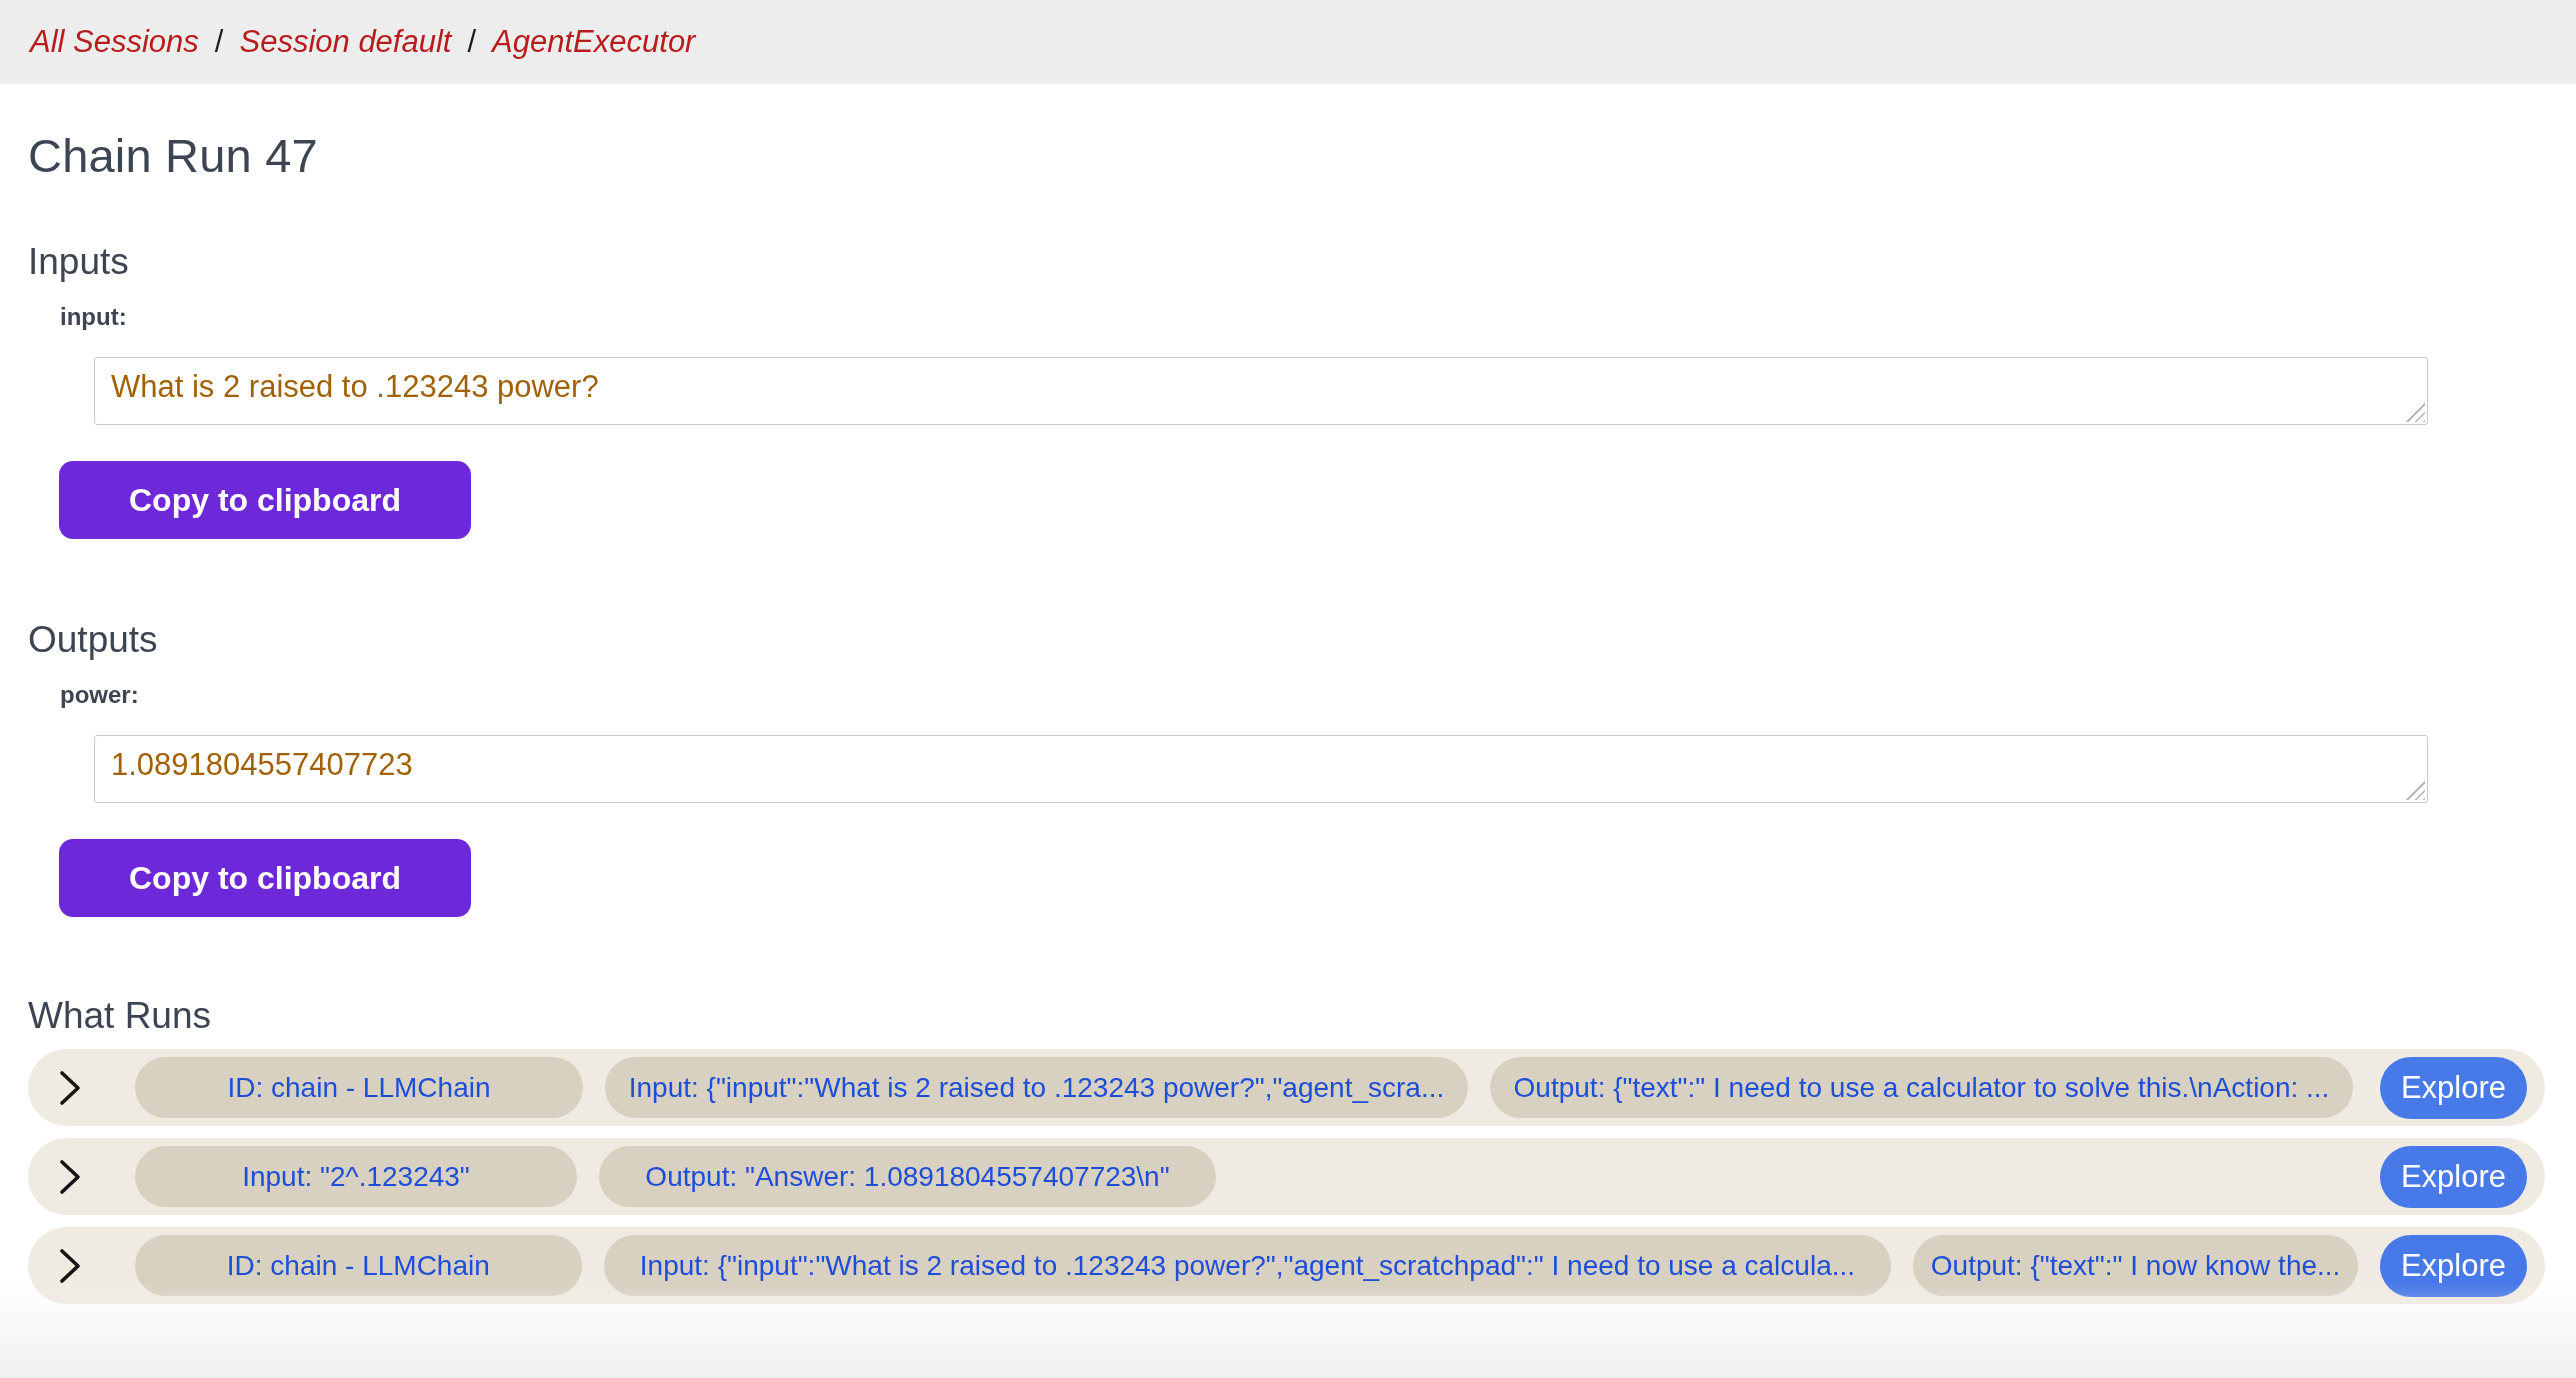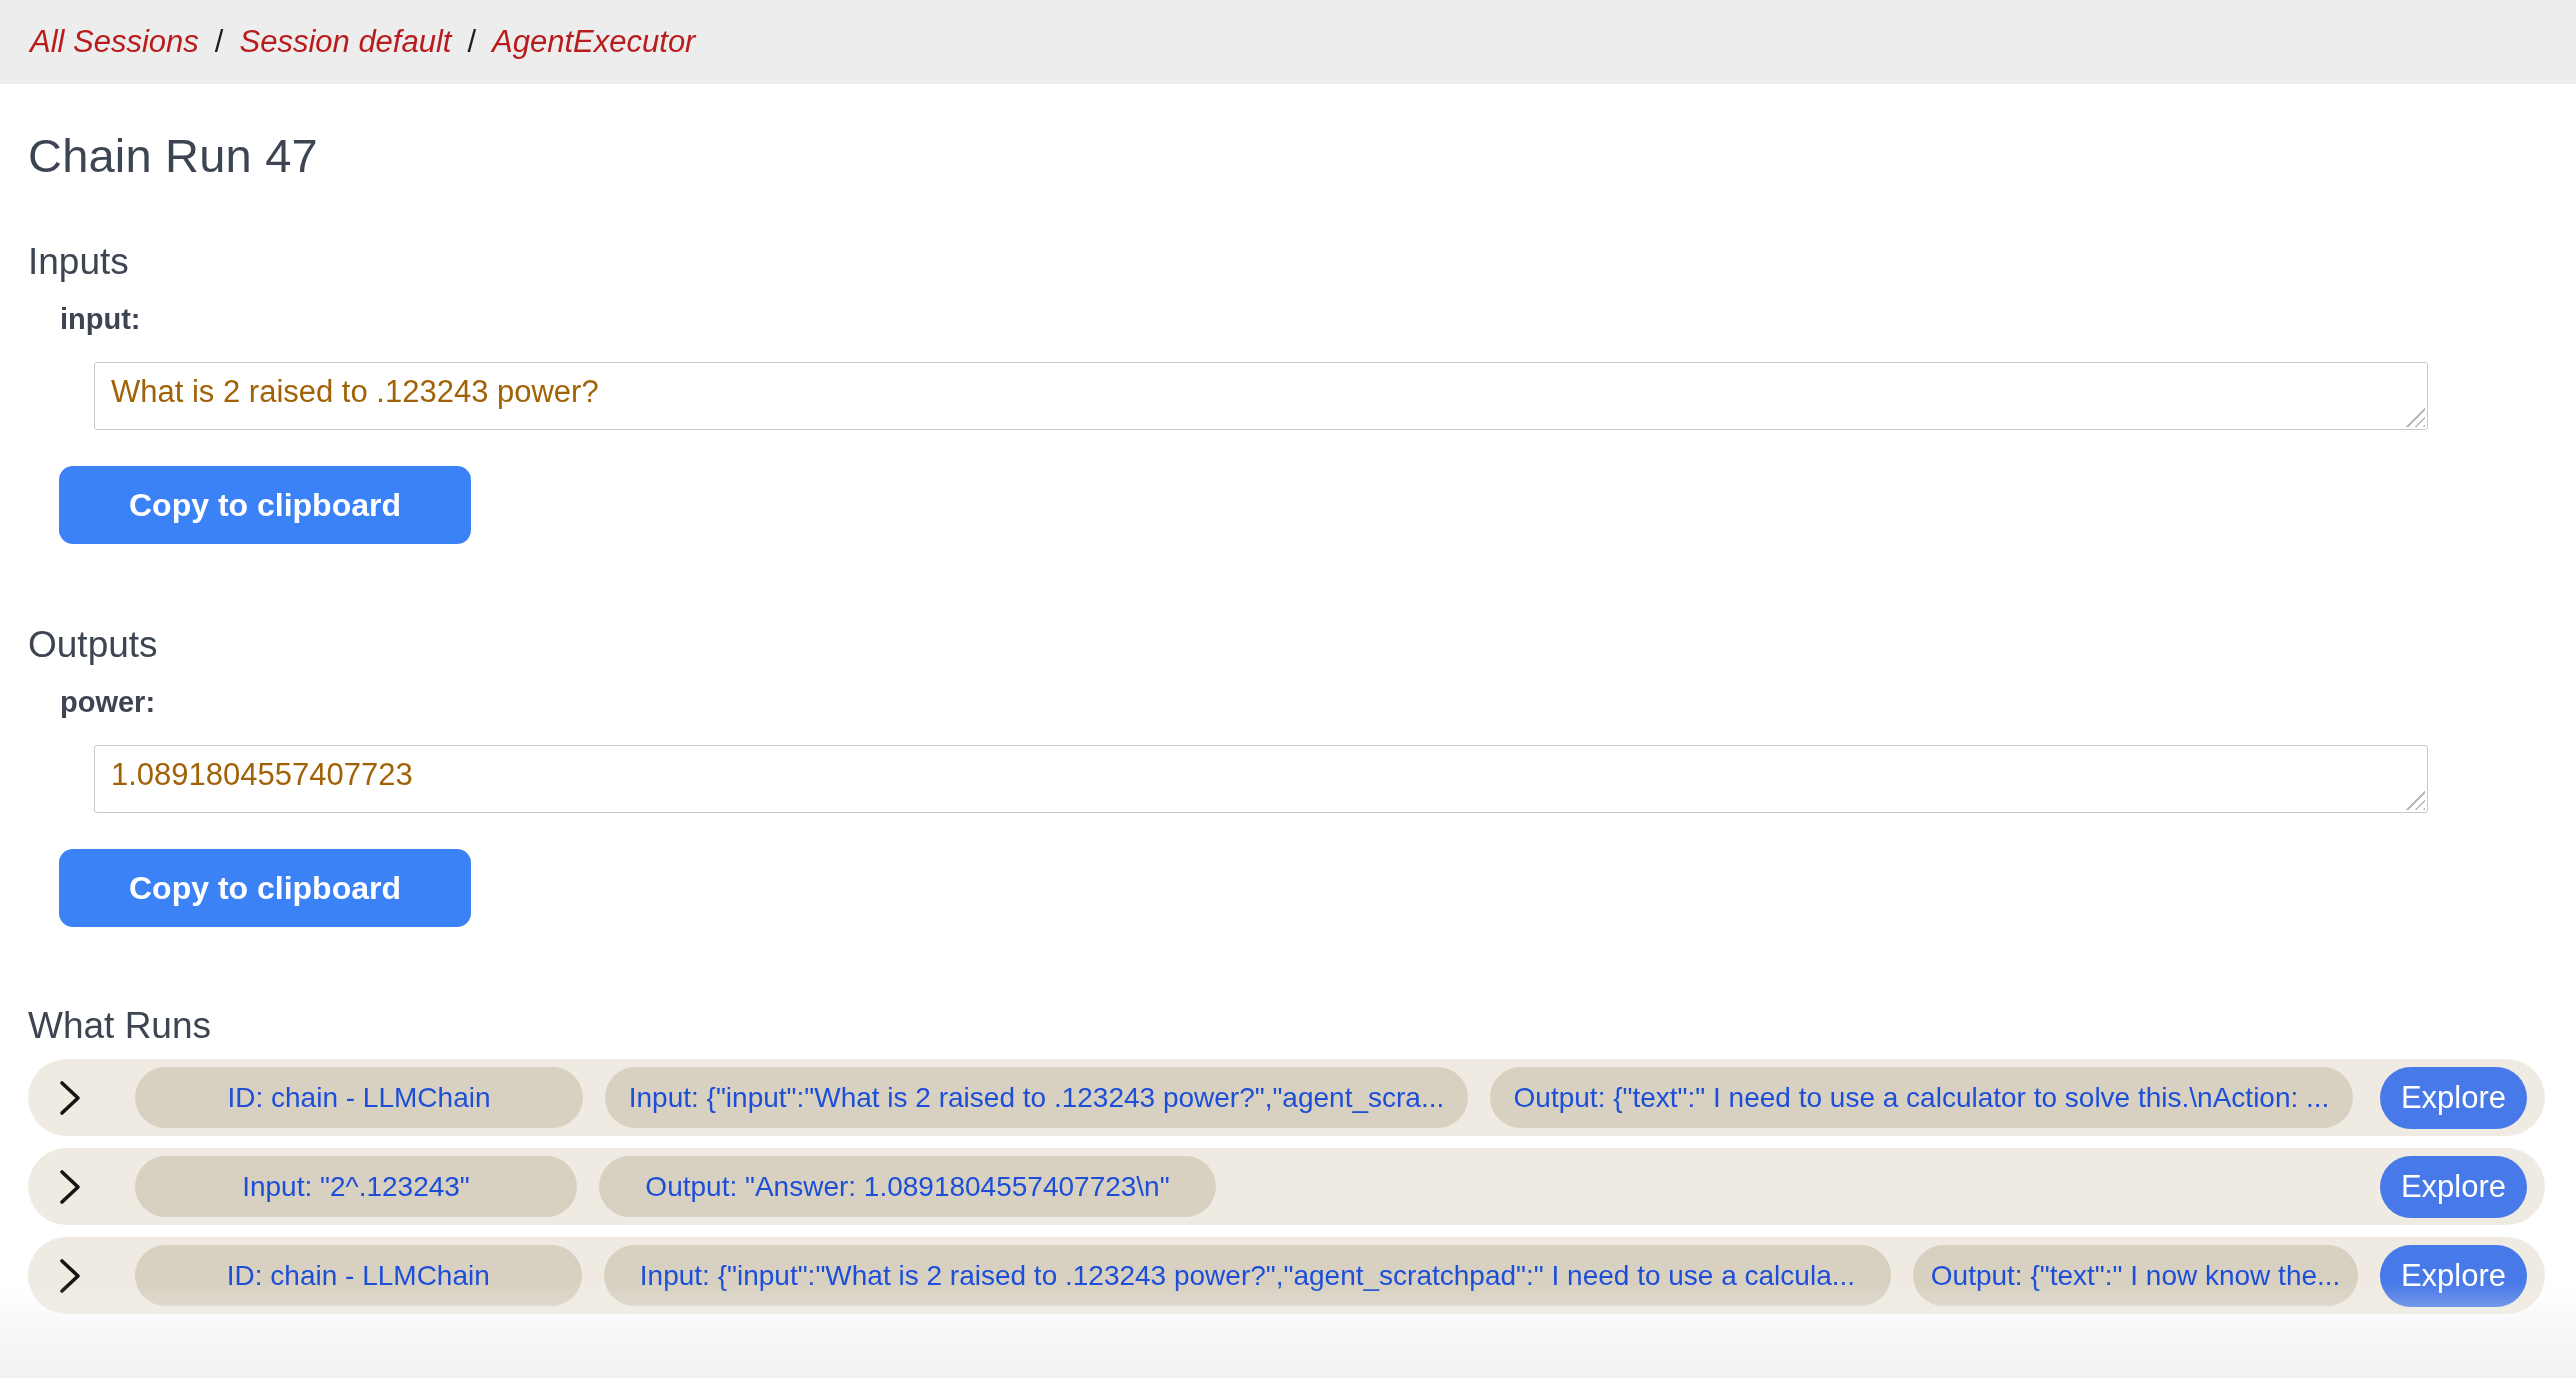--- a/index.html
+++ b/index.html
@@ -48,21 +48,21 @@
     font-weight: 400;
     color: #3d4553;
   }
   .sec-inputs  { margin-top: 58px; }
   .sec-outputs { margin-top: 80px; }
   .sec-childruns { margin-top: 78px; }
 
   .field-label {
     margin-top: 20px;
     margin-left: 32px;
-    font-size: 29px;
+    font-size: 24px;
     font-weight: 700;
     color: #3d4553;
   }
 
   .textarea-wrap {
     position: relative;
     margin-top: 26px;
     margin-left: 66px;
     width: 2334px;
     height: 68px;
@@ -94,21 +94,21 @@
     clip-path: polygon(100% 0, 100% 100%, 0 100%);
     cursor: nwse-resize;
   }
 
   button.copy-btn {
     display: block;
     margin-top: 36px;
     margin-left: 31px;
     width: 412px;
     height: 78px;
-    background: #3b82f6;
+    background: #6d28d9;
     color: #ffffff;
     border: none;
     border-radius: 14px;
     font-family: "Liberation Sans", "DejaVu Sans", sans-serif;
     font-size: 32px;
     font-weight: 600;
     cursor: pointer;
   }
 
   

